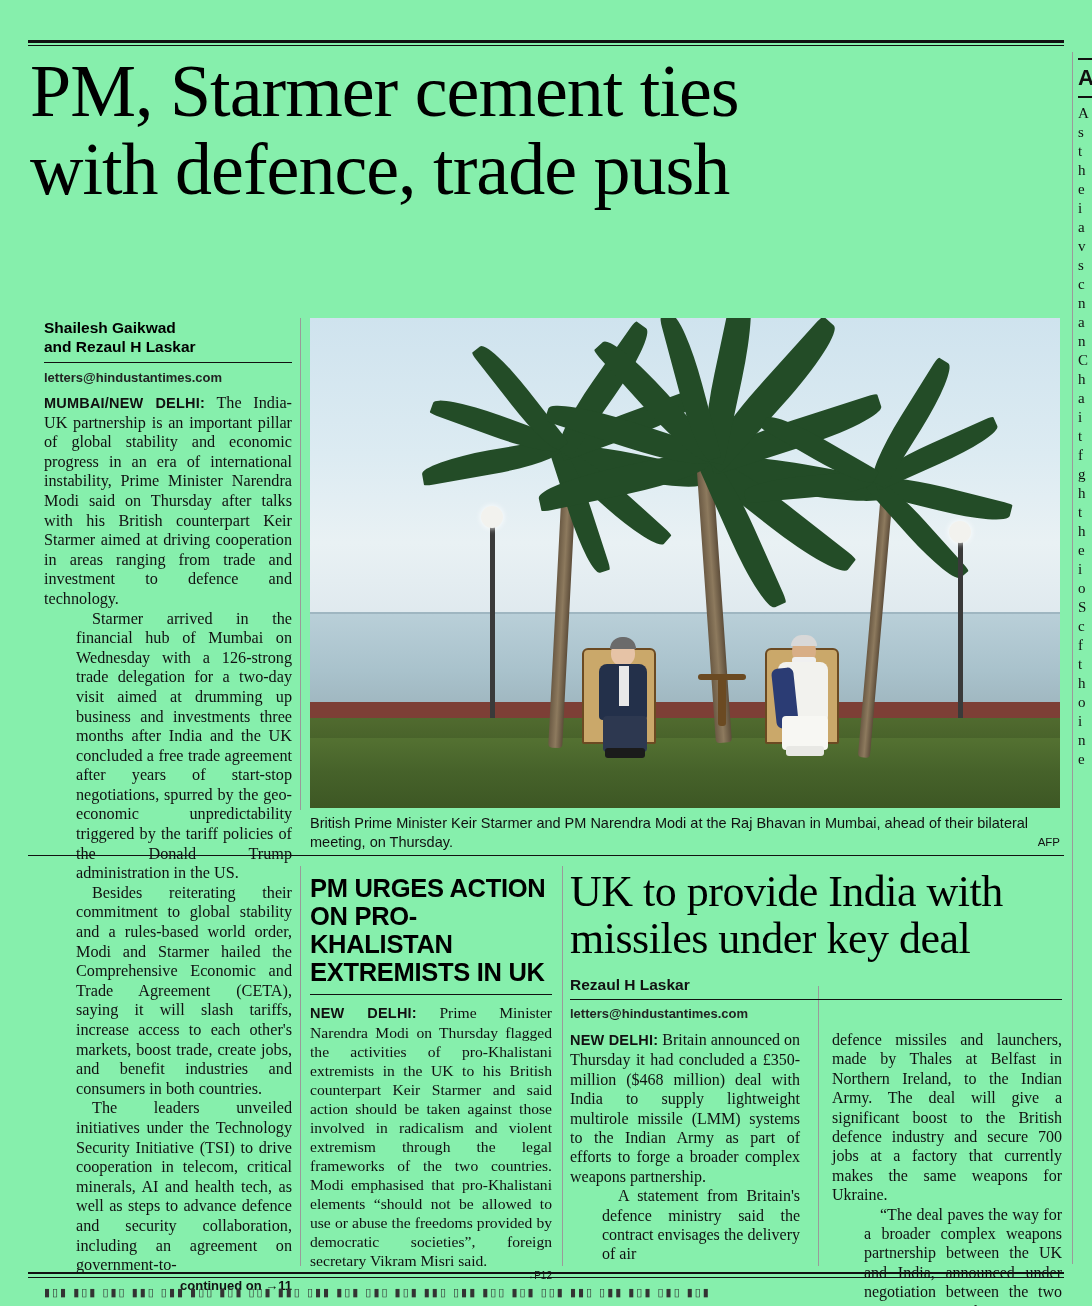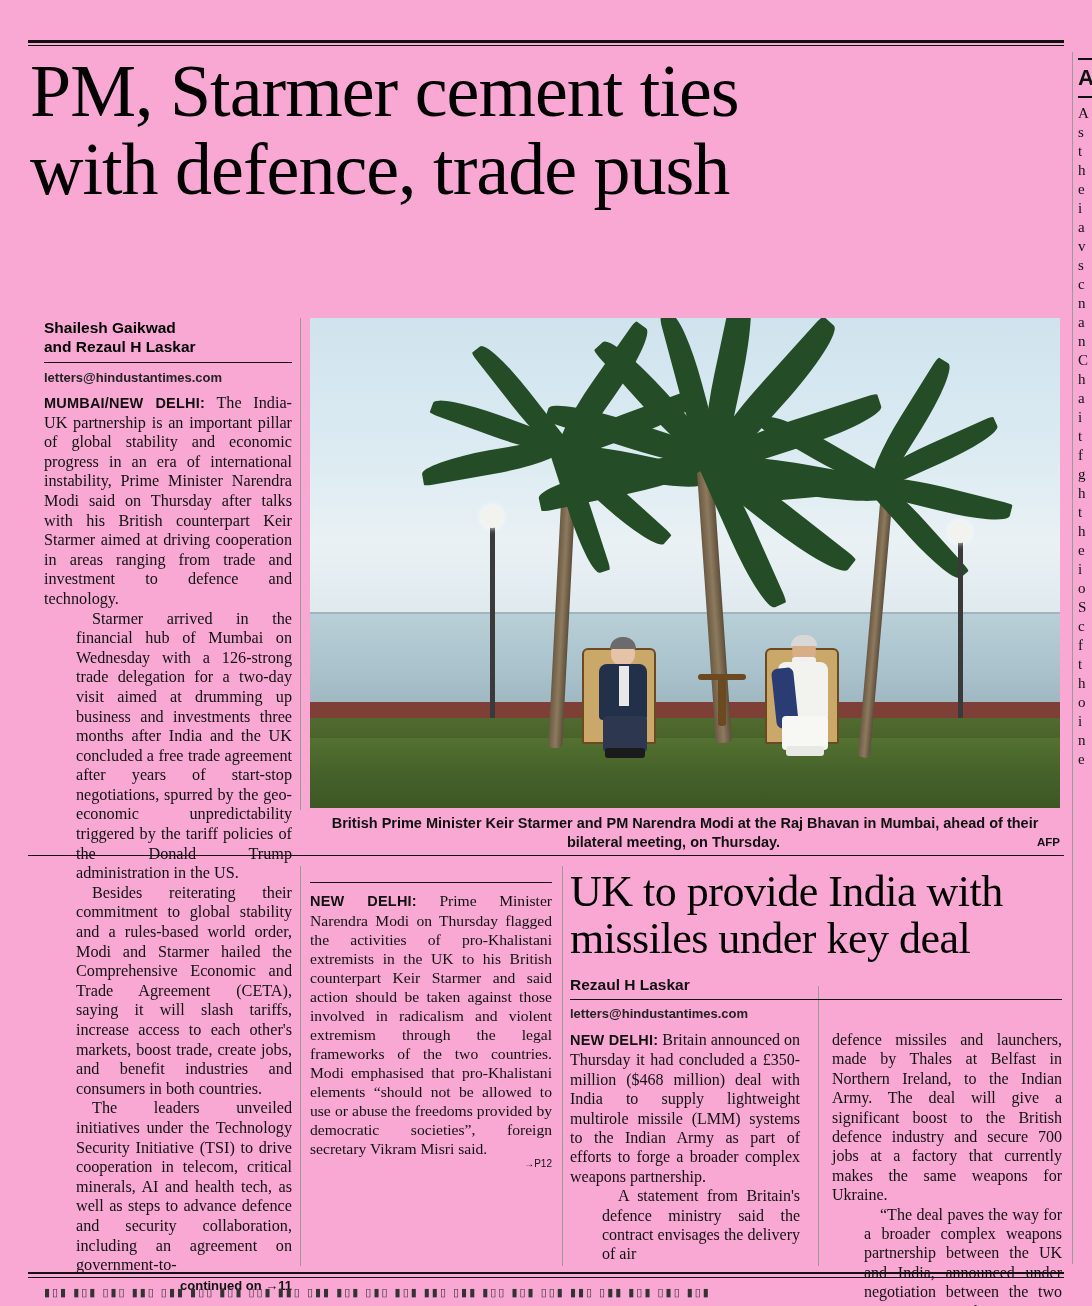--- a/index.html
+++ b/index.html
@@ -1,17 +1,17 @@
 <!DOCTYPE html>
 <html><head>
 <meta charset="utf-8">
 <style>
   html,body{margin:0;padding:0;background:#ffffff;}
   body{width:1092px;height:1306px;font-family:"Liberation Serif",serif;color:#111;position:relative;overflow:hidden;}
-  .page{position:absolute;left:0;top:0;width:1092px;height:1306px;background:#f9a8d4;}
+  .page{position:absolute;left:0;top:0;width:1092px;height:1306px;background:#86efac;}
 
   
   .rule-top{position:absolute;left:28px;top:40px;width:1036px;height:3px;background:#111;}
   .rule-top2{position:absolute;left:28px;top:45px;width:1036px;height:1px;background:#111;}
   .rule-bottom{position:absolute;left:28px;top:1272px;width:1036px;height:2px;background:#111;}
   .rule-bottom2{position:absolute;left:28px;top:1277px;width:1036px;height:1px;background:#111;}
 
   .vline{position:absolute;background:#9a9a9a;width:1px;}
 
   
@@ -38,21 +38,21 @@
   .lawn-shadow{position:absolute;left:0;top:400px;width:750px;height:20px;background:rgba(0,0,0,.12);}
   .palm{position:absolute;}
   .trunk{position:absolute;background:linear-gradient(90deg,#6b5a44,#8d7a5e,#5d4d3a);border-radius:4px;}
   .frond{position:absolute;background:#234c27;border-radius:50% 6% 50% 6%;transform-origin:0 50%;}
   .lamp-post{position:absolute;width:5px;background:#3a3a3a;}
   .lamp-globe{position:absolute;width:22px;height:22px;border-radius:50%;background:#f2f2ee;box-shadow:0 0 6px #fff;}
   .chair{position:absolute;background:#caa86a;border:2px solid #6b4a22;border-radius:6px 6px 2px 2px;}
   .figure{position:absolute;}
   .table-s{position:absolute;background:#6b4a22;border-radius:3px;}
 
-  .caption{position:absolute;left:310px;top:814px;width:750px;font-family:"Liberation Sans",sans-serif;font-weight:bold;font-size:14.5px;line-height:18.5px;color:#111;text-align:center;}
+  .caption{position:absolute;left:310px;top:814px;width:750px;font-family:"Liberation Sans",sans-serif;font-weight:normal;font-size:14.5px;line-height:18.5px;color:#111;}
 
   
   .midcol{position:absolute;left:310px;top:874px;width:242px;}
   .midhead{font-family:"Liberation Sans",sans-serif;font-weight:bold;font-size:25.5px;line-height:28px;letter-spacing:-.3px;color:#000;}
   .midrule{height:1px;background:#111;margin:8px 0 8px 0;}
   .midcol .body p{font-size:15.6px;line-height:19px;}
   .p12{font-family:"Liberation Sans",sans-serif;font-weight:normal;font-size:10px;float:right;}
 
   
   .rcol{position:absolute;left:570px;top:868px;width:492px;}
@@ -180,20 +180,21 @@
     <div class="table-s" style="left:388px;top:356px;width:48px;height:6px;"></div>
     <div class="table-s" style="left:408px;top:360px;width:8px;height:48px;"></div>
   </div>
 
   <div class="caption">
     <span>British Prime Minister Keir Starmer and PM Narendra Modi at the Raj Bhavan in Mumbai, ahead of their bilateral meeting, on Thursday.</span>
     <span style="float:right;font-size:11.5px;">AFP</span>
   </div>
 
   <div class="midcol">
+    <div class="midhead">PM URGES ACTION ON PRO-KHALISTAN EXTREMISTS IN UK</div>
     <div class="midrule"></div>
     <div class="body">
       <p><span class="dateline">NEW DELHI:</span> <span>Prime Minister Narendra Modi on Thursday flagged the activities of pro-Khalistani extremists in the UK to his British counterpart Keir Starmer and said action should be taken against those involved in radicalism and violent extremism through the legal frameworks of the two countries. Modi emphasised that pro-Khalistani elements “should not be allowed to use or abuse the freedoms provided by democratic societies”, foreign secretary Vikram Misri said.</span></p>
       <div class="p12">→P12</div>
     </div>
   </div>
 
   <div class="rcol">
     <div class="rhead">
       <div>UK to provide India with</div>

